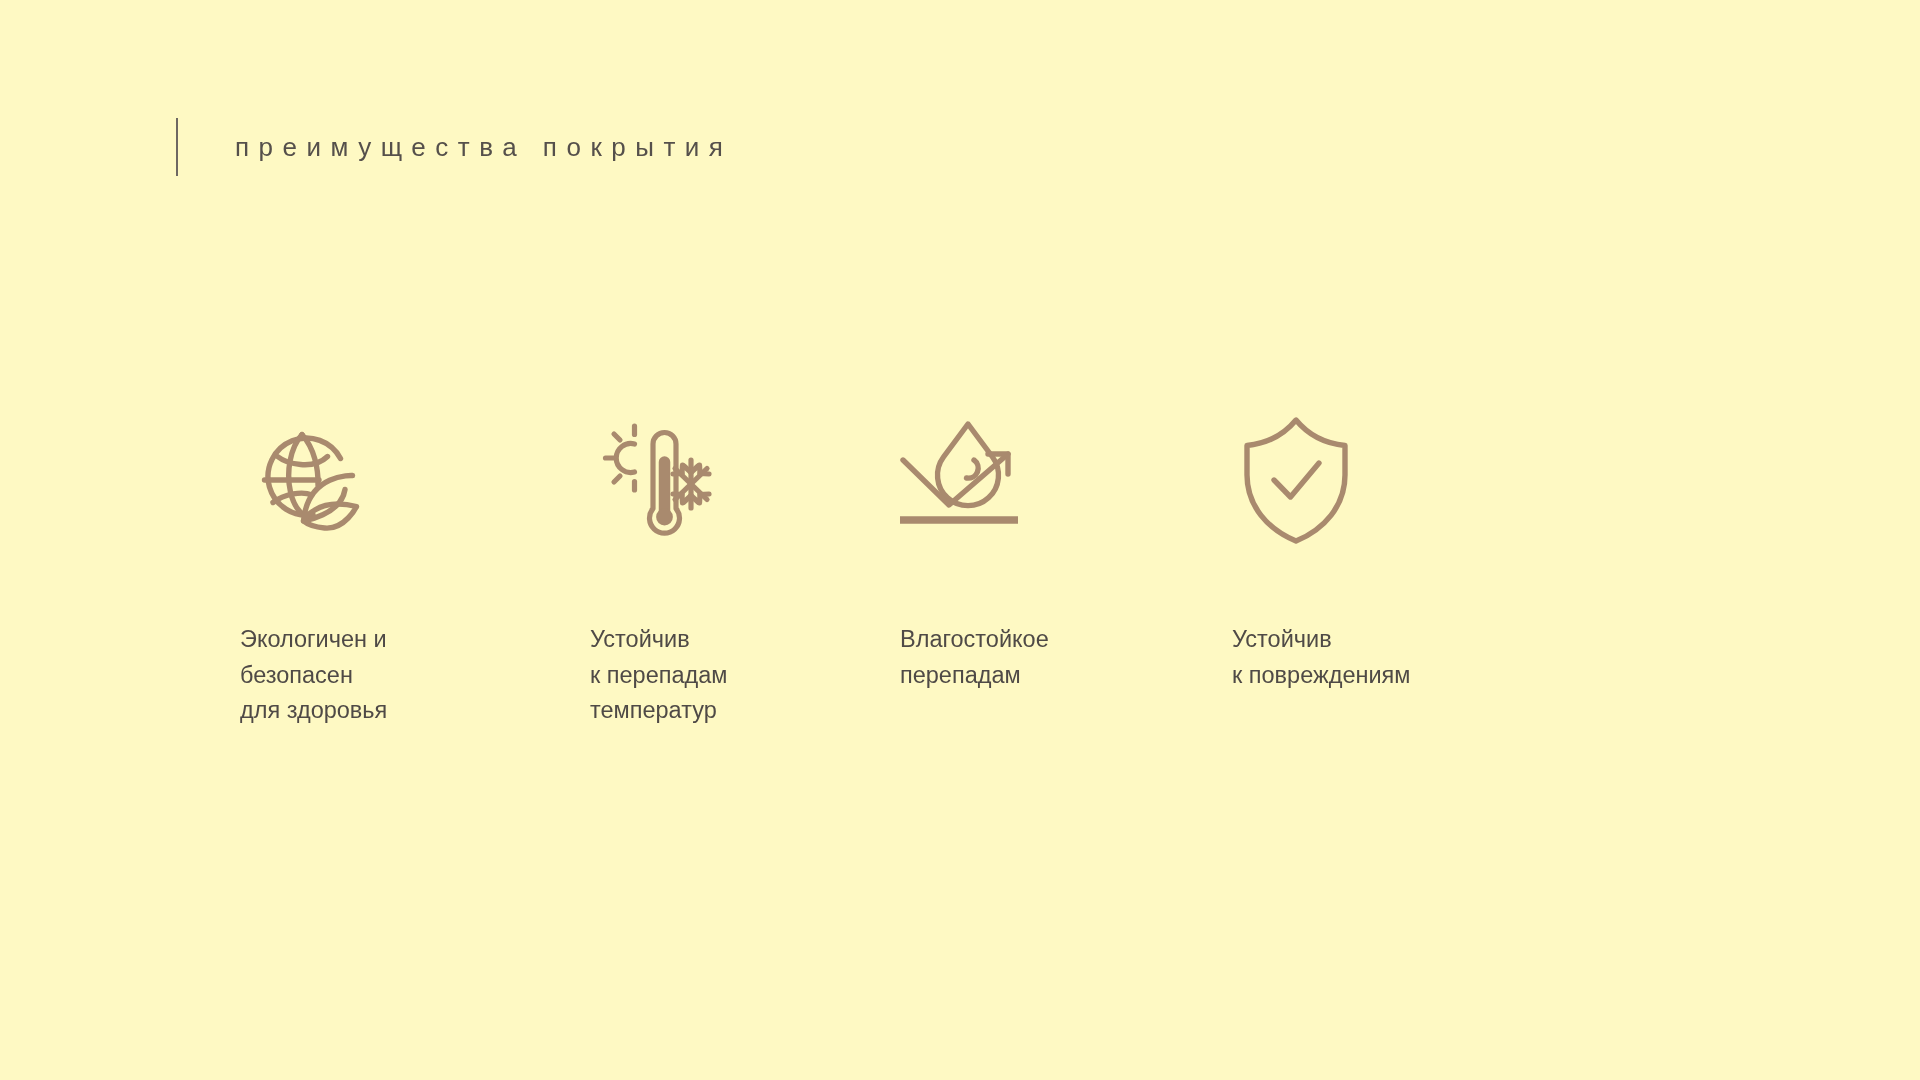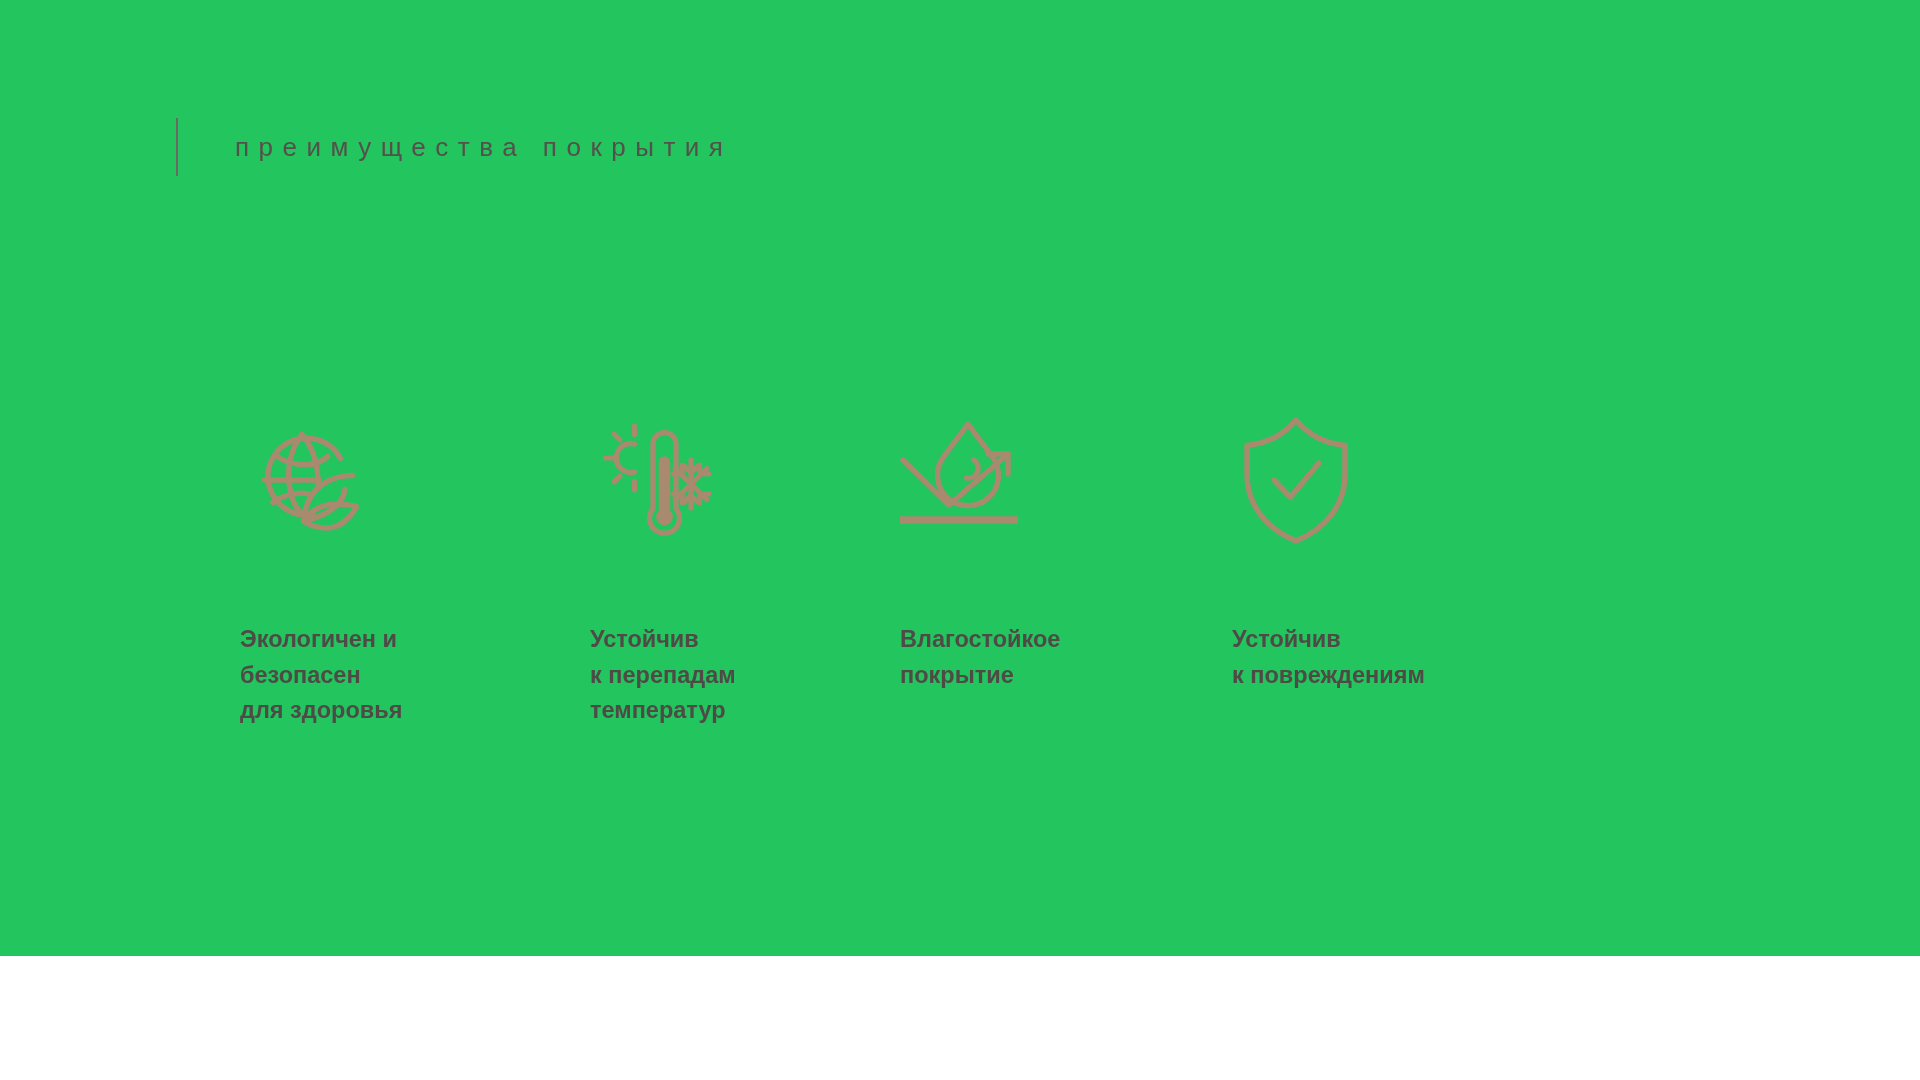--- a/index.html
+++ b/index.html
@@ -10,22 +10,22 @@
   body {
     width: 1920px;
     height: 1080px;
     overflow: hidden;
     font-family: "Liberation Sans", "DejaVu Sans", sans-serif;
   }
 
   #slide {
     position: relative;
     width: 1920px;
-    height: 956px;
-    background: #22c55e;
+    height: 1080px;
+    background: #fef9c3;
     box-sizing: border-box;
   }
 
   
   #title-block {
     position: absolute;
     left: 176px;
     top: 118px;
     display: flex;
     align-items: center;
@@ -64,21 +64,21 @@
     display: block;
   }
   .feature-icon svg {
     display: block;
   }
   .feature-caption {
     margin-top: 62px;
     font-size: 23.5px;
     line-height: 1.52;
     color: #4F4A46;
-    font-weight: 700;
+    font-weight: 400;
     white-space: pre-line;
   }
 
   
   #feature-0 { left: 240px; }
   #feature-1 { left: 590px; }
   #feature-2 { left: 900px; }
   #feature-3 { left: 1232px; }
   #feature-4 { left: 1565px; }
 </style>
@@ -162,21 +162,21 @@
 
           <path d="M74 50 A10 10 0 0 1 66.5 68"></path>
 
           <path d="M3 50 L49 95 L108 44"></path>
           <path d="M88 44 H108 V64"></path>
 
           <path d="M0 110 H118" stroke-width="7.5" stroke-linecap="butt"></path>
         </svg>
       </div>
       <div class="feature-caption">Влагостойкое
-покрытие</div>
+перепадам</div>
     </div>
 
     <div class="feature" id="feature-3">
       <div class="feature-icon">
         <svg width="150" height="150" viewBox="0 0 150 150" fill="none" stroke="#A98A6E" stroke-width="5.4" stroke-linecap="round" stroke-linejoin="round">
           <path d="M64 10 C52.5 24 35 33.5 15 35.5 V65 C15 96 36 119.5 64 131 C92 119.5 113 96 113 65 V35.5 C93 33.5 75.5 24 64 10 Z"></path>
           <path d="M42 70 L58.5 87 L87 53"></path>
         </svg>
       </div>
       <div class="feature-caption">Устойчив

